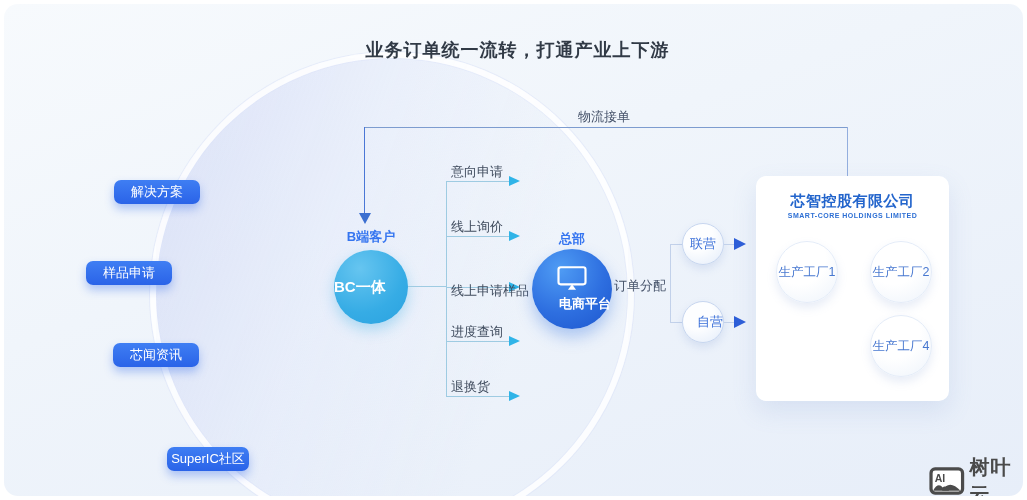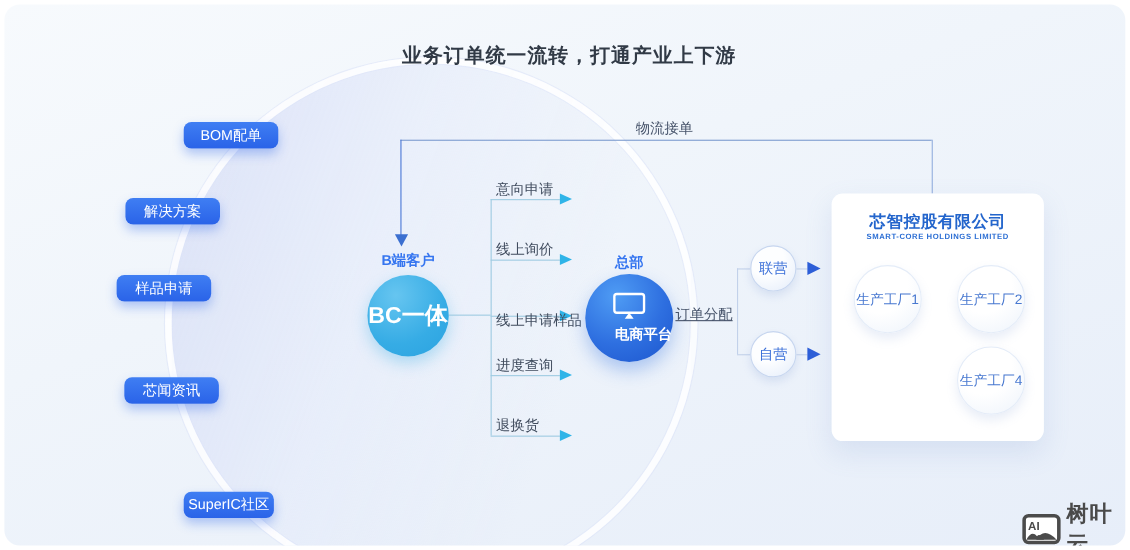--- a/index.html
+++ b/index.html
@@ -29,21 +29,21 @@
   
   .pill {
     position:absolute; height:24px; display:flex; align-items:center; justify-content:center;
     background:linear-gradient(180deg,#3f7ef3 0%, #2a63e8 100%);
     border-radius:7px; color:#ffffff; font-size:13px;
     box-shadow:0 5px 10px rgba(44,99,232,0.35);
     cursor:pointer; white-space:nowrap;
   }
   .pill-1 { left:163px; top:107px; width:86px; }
   .pill-2 { left:110px; top:176px; width:86px; }
-  .pill-3 { left:82px;  top:246px; width:86px;margin-left:20px; }
+  .pill-3 { left:82px;  top:257px; width:86px; }
   .pill-4 { left:109px; top:339px; width:86px; }
   .pill-5 { left:163px; top:399px; width:82px;margin-top:44px; }
 
   
   .hline { position:absolute; height:1px; }
   .vline { position:absolute; width:1px; }
 
   
   .log-top    { left:360px; top:123px; width:483px; background:#7d9ccf; }
   .log-left-v { left:360px; top:123px; height:87px;  background:#4a77d6; }
@@ -69,53 +69,53 @@
   .ba-1 { top:172px; } .ba-2 { top:227px; } .ba-3 { top:278px; } .ba-4 { top:332px; } .ba-5 { top:387px; }
   .branch-label { position:absolute; left:447px; font-size:13px; color:#404c5e; white-space:nowrap; }
   .lb-1 { top:159px; } .lb-2 { top:214px; } .lb-3 { top:264px;margin-top:14px; } .lb-4 { top:319px; } .lb-5 { top:374px; }
 
   
   .b-client { position:absolute; left:322px; top:224px; width:90px; text-align:center;
     font-size:13px; font-weight:bold; color:#3575f0; }
   .bc-circle {
     position:absolute; left:330px; top:246px; width:74px; height:74px; border-radius:50%;
     background:radial-gradient(circle at 35% 25%, #66c5f0 0%, #36ace5 60%, #2aa2e0 100%);
-    display:flex; align-items:center; justify-content:center;
-    color:#ffffff; font-size:21px; font-weight:bold;
+    display:flex; align-items:center; justify-content:flex-start;
+    color:#ffffff; font-size:15px; font-weight:bold;
     box-shadow:0 6px 14px rgba(54,172,229,0.35);
   }
   .c-client { position:absolute; left:287px; top:325px; width:170px; text-align:center;
     font-size:13px; font-weight:bold; color:#3575f0; white-space:nowrap; }
 
   
   .hq-label { position:absolute; left:538px; top:226px; width:60px; text-align:center;
     font-size:13px; font-weight:bold; color:#3575f0; }
   .platform-circle {
     position:absolute; left:528px; top:245px; width:80px; height:80px; border-radius:50%;
     background:radial-gradient(circle at 35% 25%, #4f9cf4 0%, #2e6fe0 55%, #1c55cd 100%);
     display:flex; flex-direction:column; align-items:center; justify-content:center; gap:3px;
     box-shadow:0 8px 16px rgba(46,111,224,0.35);
   }
   .platform-circle .label { color:#ffffff; font-size:13px; font-weight:bold;padding-left:26px; }
 
   
   .dispatch-label { position:absolute; left:610px; top:273px; width:58px;
-    font-size:13px; color:#46536a; white-space:nowrap;text-decoration:underline; }
+    font-size:13px; color:#46536a; white-space:nowrap; }
   .bracket-v { left:666px; top:240px; height:78px; background:#c2d1ea; }
   .bracket-stub-t { left:666px; top:240px; width:12px; background:#c2d1ea; }
   .bracket-stub-b { left:666px; top:318px; width:12px; background:#c2d1ea; }
 
   .mode-circle {
     position:absolute; left:678px; width:42px; height:42px; border-radius:50%;
     background:radial-gradient(circle at 35% 28%, #fdfeff 40%, #e3ecfa 100%);
     border:1px solid #c7d6ef;
     display:flex; align-items:center; justify-content:center;
     font-size:13px; color:#3a6fd8; box-shadow:0 4px 8px rgba(120,150,210,0.2);
   }
-  .mode-joint { top:219px; } .mode-self { top:297px; }
+  .mode-joint { top:219px; } .mode-self { top:297px;justify-content:flex-end; }
   .mode-line { width:10px; background:#c2d1ea; left:720px; }
   .ml-t { top:240px; } .ml-b { top:318px; }
   .mode-arrow {
     position:absolute; left:730px; width:0; height:0;
     border-top:6px solid transparent; border-bottom:6px solid transparent;
     border-left:12px solid #2e5fd8;
   }
   .ma-t { top:234px; } .ma-b { top:312px; }
 
   
@@ -148,23 +148,20 @@
 </head>
 <body>
 
 <div class="stage">
   <div class="canvas-card">
 
     <div class="deco-circle"></div>
 
     <div class="page-title">业务订单统一流转，打通产业上下游</div>
 
-    <div class="pill pill-1">
-      <span>BOM配单</span>
-    </div>
     <div class="pill pill-2">
       <span>解决方案</span>
     </div>
     <div class="pill pill-3">
       <span>样品申请</span>
     </div>
     <div class="pill pill-4">
       <span>芯闻资讯</span>
     </div>
     <div class="pill pill-5">

